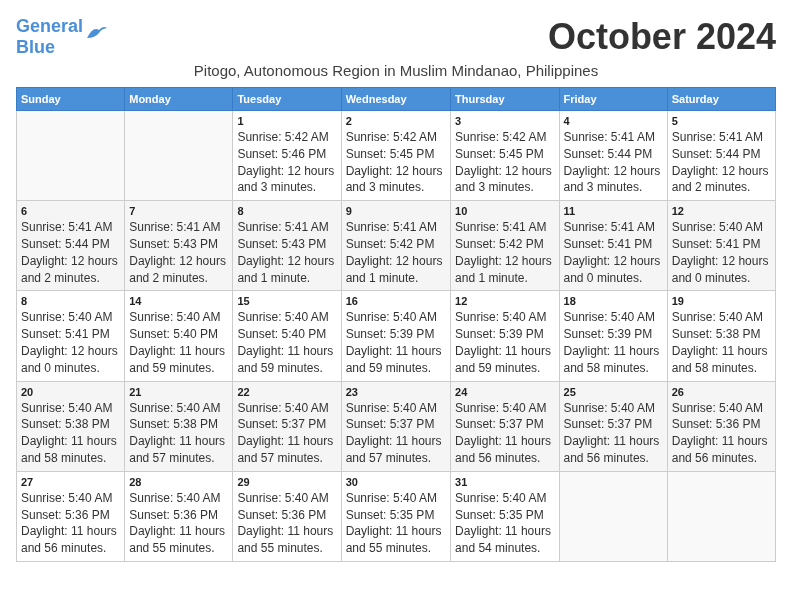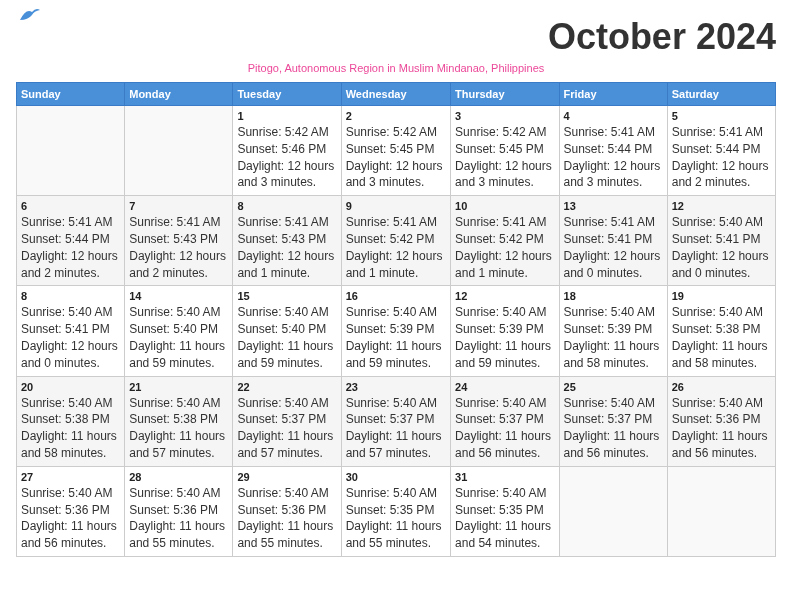--- a/index.html
+++ b/index.html
@@ -28,22 +28,22 @@
     }
     .logo-text span { color: #4a90d9; }
     .month-title {
       font-size: 36px;
       font-weight: bold;
       color: #333;
       text-align: left;
     }
     .subtitle {
       text-align: center;
-      font-size: 11px;
-      color: #ec4899;
+      font-size: 15px;
+      color: #404040;
       margin-bottom: 8px;
     }
     .calendar {
       width: 100%;
       border-collapse: collapse;
       font-size: 10px;
     }
     .calendar th {
       background-color: #4a90d9;
       color: #fff;
@@ -76,20 +76,23 @@
     }
     tr:nth-child(even) td { background: #f5f5f5; }
     tr:nth-child(even) td.empty { background: #f0f0f0; }
   </style>
 </head>
 <body>
 
 <div class="header-area">
   <div class="logo">
     <div style="display:flex;align-items:center;">
+      <span class="logo-text">
+        <span>General</span><br><span>Blue</span>
+      </span>
       <svg width="22" height="16" viewBox="0 0 22 16" style="margin-left:2px;margin-top:-10px;">
         <path d="M2,14 Q8,2 14,6 Q18,1 22,4 Q16,5 14,9 Q10,14 2,14Z" fill="#4a90d9"></path>
       </svg>
     </div>
   </div>
   <div class="month-title">October 2024</div>
 </div>
 
 <div class="subtitle">Pitogo, Autonomous Region in Muslim Mindanao, Philippines</div>
 
@@ -165,21 +168,21 @@
 Sunset: 5:42 PM
 Daylight: 12 hours and 1 minute.</div>
         </td>
         <td>
           <div class="day-num">10</div>
           <div class="day-info">Sunrise: 5:41 AM
 Sunset: 5:42 PM
 Daylight: 12 hours and 1 minute.</div>
         </td>
         <td>
-          <div class="day-num">13</div>
+          <div class="day-num">11</div>
           <div class="day-info">Sunrise: 5:41 AM
 Sunset: 5:41 PM
 Daylight: 12 hours and 0 minutes.</div>
         </td>
         <td>
           <div class="day-num">12</div>
           <div class="day-info">Sunrise: 5:40 AM
 Sunset: 5:41 PM
 Daylight: 12 hours and 0 minutes.</div>
         </td>

